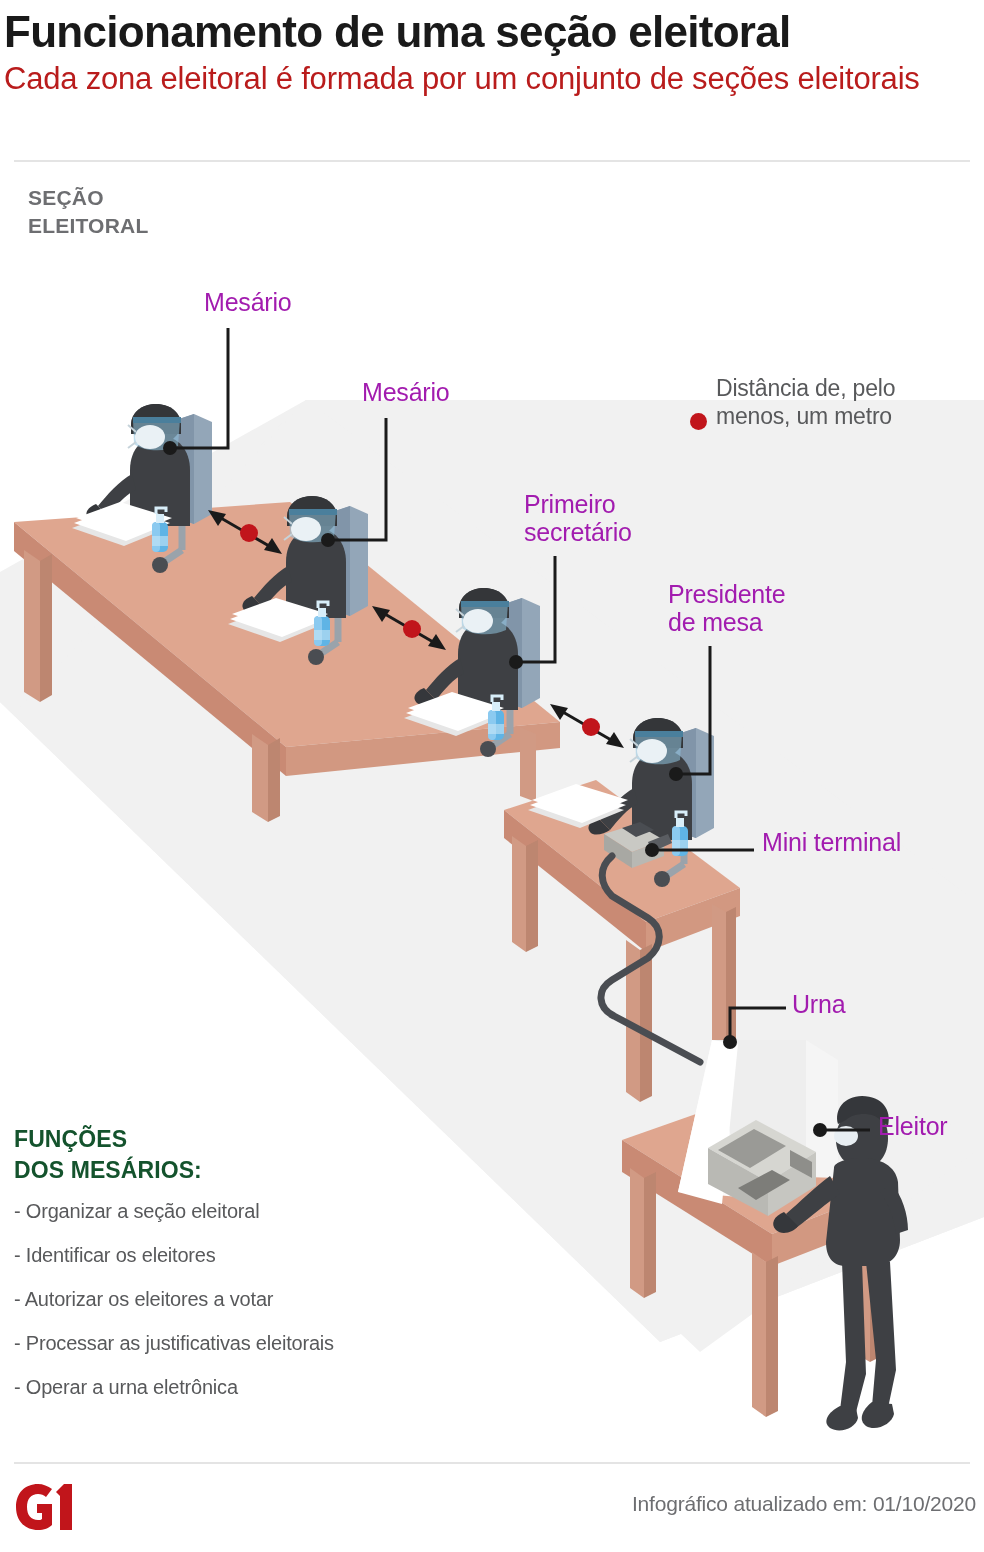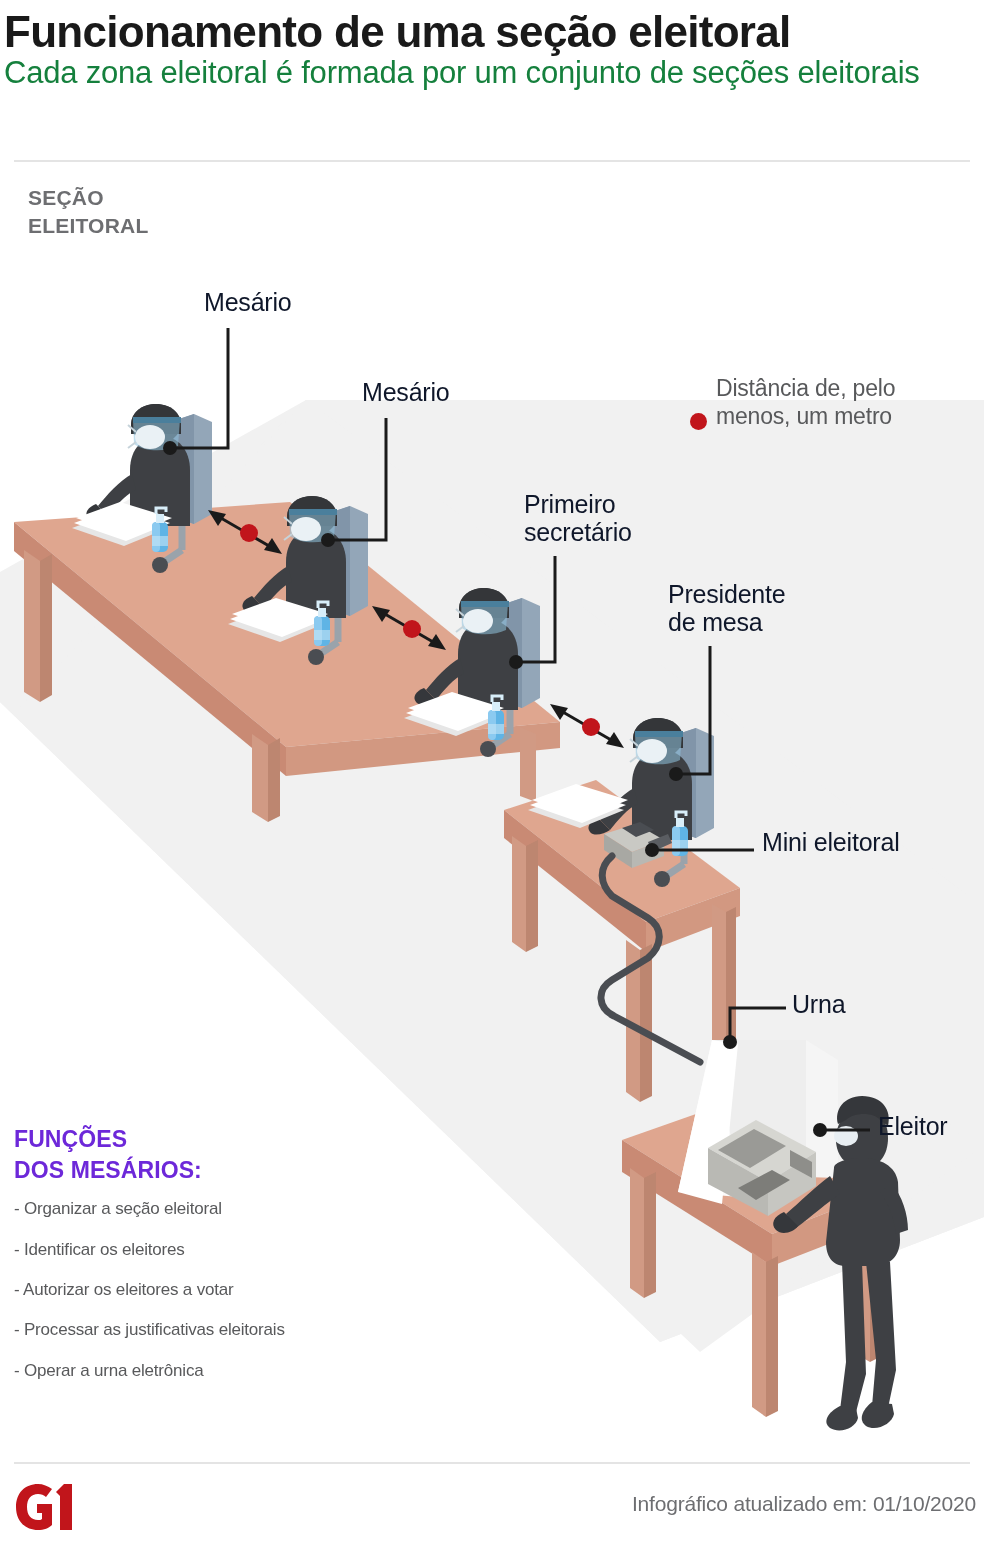--- a/index.html
+++ b/index.html
@@ -12,56 +12,56 @@
   }
   #infographic { position:absolute; inset:0; }
 
   
   .header { position:absolute; left:0; top:0; width:984px; height:162px; padding:10px 14px 0 4px; }
   .title {
     font-size:44px; font-weight:bold; color:#1a1a1a; letter-spacing:-0.7px;
     line-height:1.02; white-space:nowrap;
   }
   .subtitle {
-    font-size:31px; color:#15803d; line-height:1.17; font-weight:400;
+    margin-top:6px; font-size:31px; color:#b91c1c; line-height:1.17; font-weight:400;
     letter-spacing:-0.2px;
   }
   .header-rule { position:absolute; left:14px; top:160px; width:956px; height:2px; background:#e4e4e4; }
 
   
   .scene { position:absolute; left:0; top:162px; width:984px; height:1300px; }
 
   .section-label {
     position:absolute; left:28px; top:22px;
     font-size:21px; font-weight:bold; color:#6d6e71; line-height:1.32;
     letter-spacing:0.2px; white-space:pre-line;
   }
 
   .bg-svg, .art-svg { position:absolute; left:0; top:0; width:984px; height:1300px; }
 
   
-  .callout { position:absolute; font-size:25px; color:#0f172a; line-height:1.13; white-space:pre-line; letter-spacing:-0.2px; }
+  .callout { position:absolute; font-size:25px; color:#a21caf; line-height:1.13; white-space:pre-line; letter-spacing:-0.2px; }
   #cal-mesario1  { left:204px; top:126px; }
   #cal-mesario2  { left:362px; top:216px; }
   #cal-primsec   { left:524px; top:328px; }
   #cal-presid    { left:668px; top:418px; }
   #cal-miniterm  { left:762px; top:666px; }
   #cal-urna      { left:792px; top:828px; }
   #cal-eleitor   { left:878px; top:950px; }
 
   
   .legend { position:absolute; left:690px; top:213px; display:flex; align-items:flex-end; gap:9px; }
   .legend-dot { width:17px; height:17px; border-radius:50%; background:#c1151b; flex:none; margin-top:6px; }
   .legend-text { font-size:23px; color:#58595b; line-height:1.2; white-space:pre-line; letter-spacing:-0.2px; }
 
   
   .functions { position:absolute; left:14px; top:962px; width:520px; }
-  .functions-title { font-size:23px; font-weight:bold; color:#6d28d9; line-height:1.33; white-space:pre-line; letter-spacing:0.1px; }
+  .functions-title { font-size:23px; font-weight:bold; color:#14532d; line-height:1.33; white-space:pre-line; letter-spacing:0.1px; }
   .functions-list { margin-top:14px; list-style:none; }
-  .functions-list li { font-size:17px; color:#58595b; line-height:1.2; margin-bottom:20px; letter-spacing:-0.2px; }
+  .functions-list li { font-size:20px; color:#58595b; line-height:1.2; margin-bottom:20px; letter-spacing:-0.2px; }
 
   
   .footer { position:absolute; left:0; top:1462px; width:984px; height:90px; }
   .footer-rule { position:absolute; left:14px; top:0; width:956px; height:2px; background:#e4e4e4; }
   .g1-logo { position:absolute; left:16px; top:22px; width:64px; height:46px; }
   .footer-note { position:absolute; right:8px; top:30px; font-size:21px; color:#6d6e71; letter-spacing:-0.2px; }
 </style>
 </head>
 <body>
 
@@ -287,21 +287,21 @@
 
     <div class="section-label">SEÇÃO
 ELEITORAL</div>
 
     <div class="callout" id="cal-mesario1">Mesário</div>
     <div class="callout" id="cal-mesario2">Mesário</div>
     <div class="callout" id="cal-primsec">Primeiro
 secretário</div>
     <div class="callout" id="cal-presid">Presidente
 de mesa</div>
-    <div class="callout" id="cal-miniterm">Mini eleitoral</div>
+    <div class="callout" id="cal-miniterm">Mini terminal</div>
     <div class="callout" id="cal-urna">Urna</div>
     <div class="callout" id="cal-eleitor">Eleitor</div>
 
     <div class="legend">
       <div class="legend-dot"></div>
       <div class="legend-text">Distância de, pelo
 menos, um metro</div>
     </div>
 
     <div class="functions">

